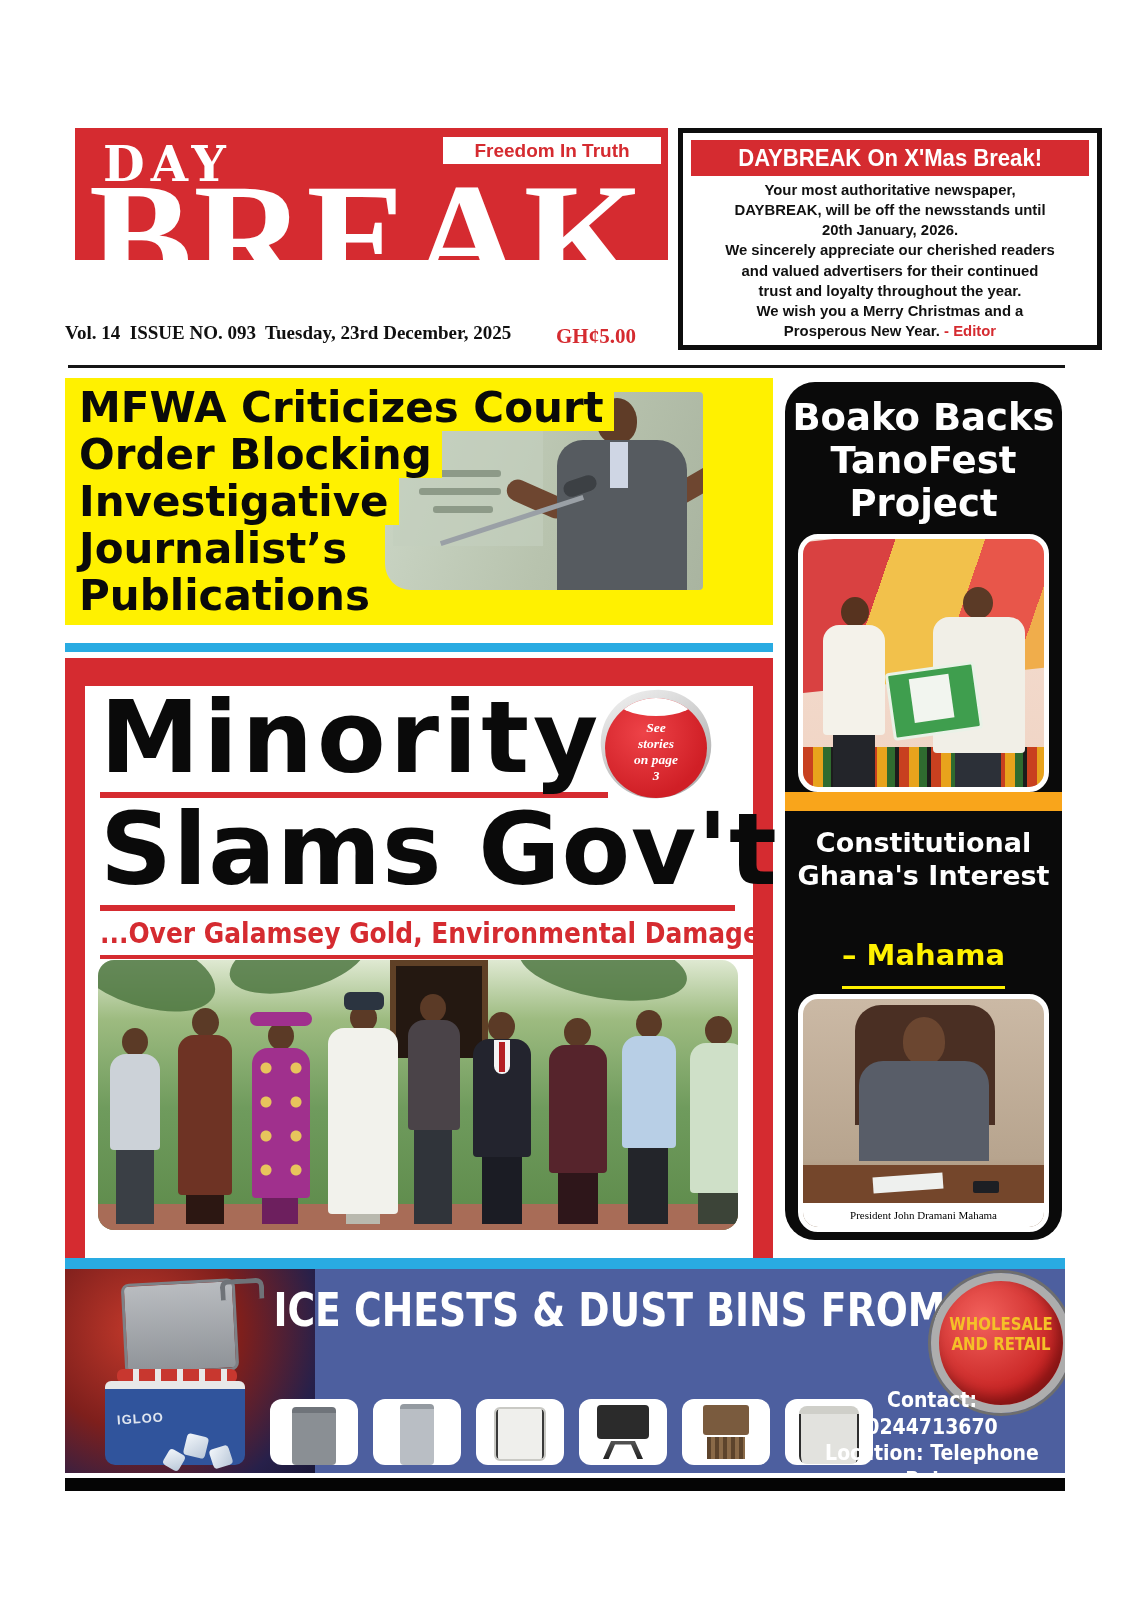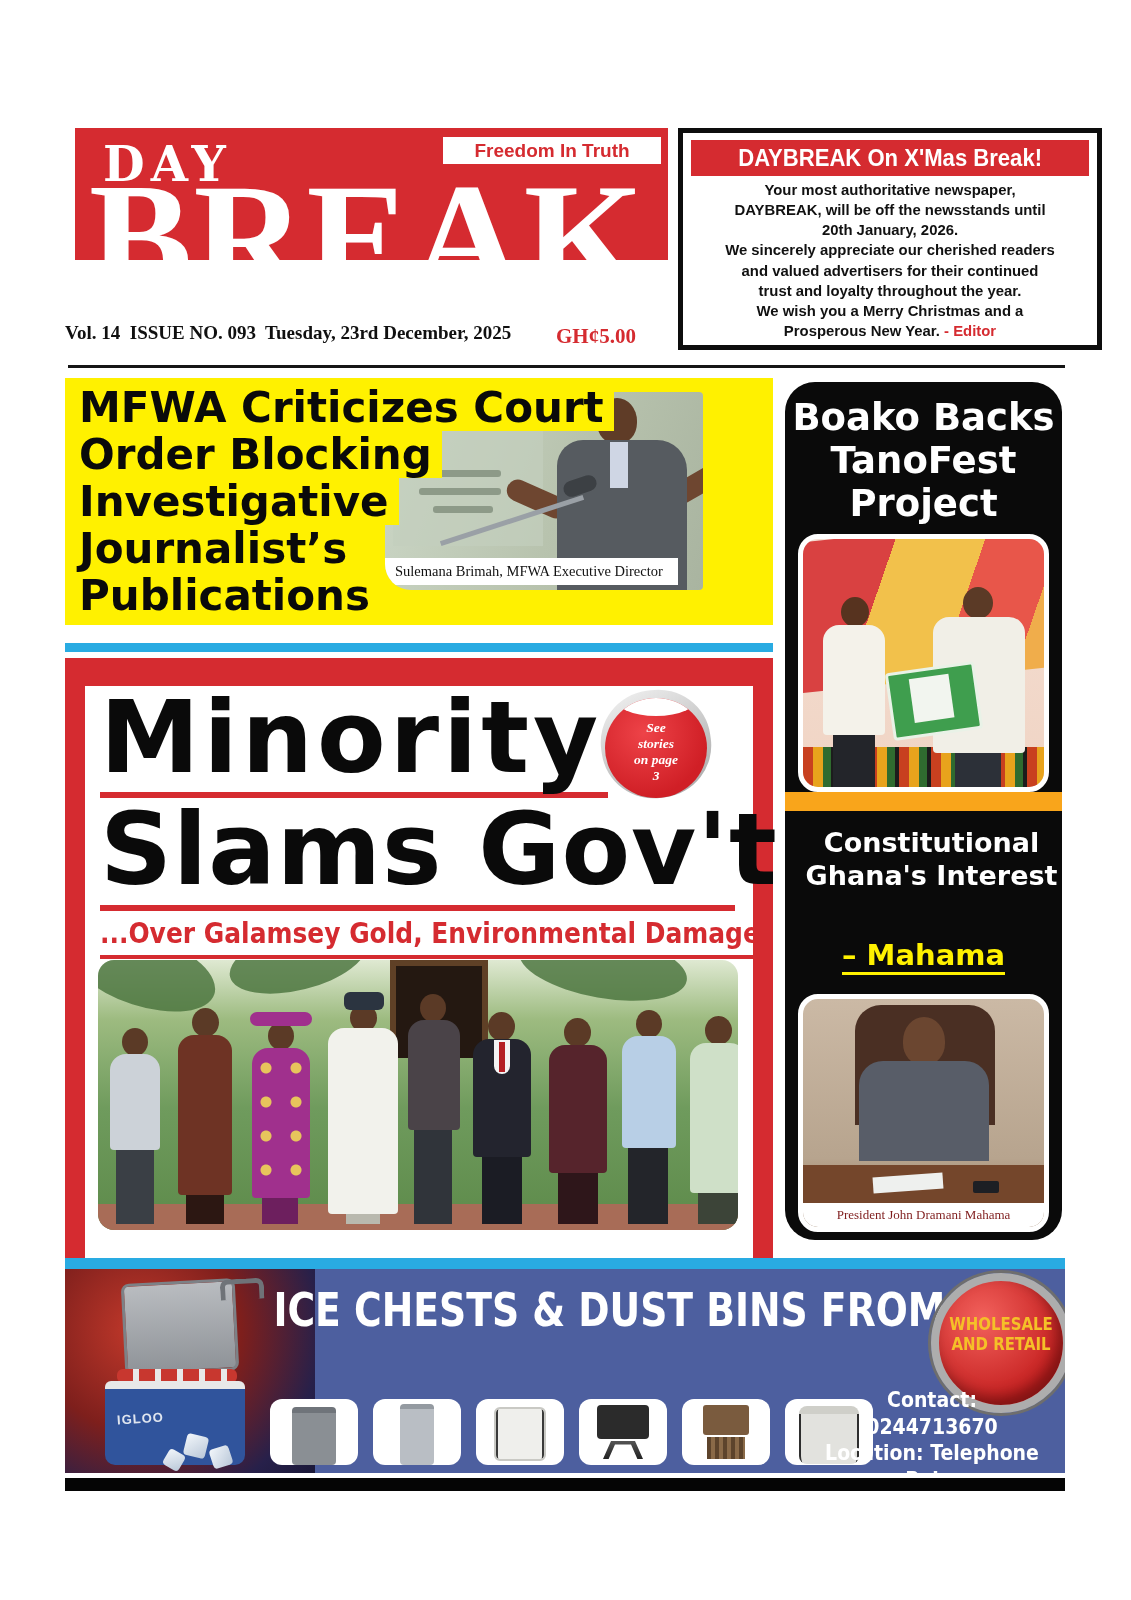--- a/index.html
+++ b/index.html
@@ -97,35 +97,35 @@
   .drape{position:absolute;left:-30px;top:-10px;width:320px;height:150px;
        background:linear-gradient(115deg,#d94141 0%,#d94141 34%,#f2c14b 34%,#f2c14b 58%,#e8564a 58%,#e8564a 78%,#f0ad4b 78%);
        transform:rotate(-6deg);}
   .kente{position:absolute;left:0;bottom:0;width:100%;height:40px;
        background:repeating-linear-gradient(90deg,#c8401f 0 10px,#e8a31c 10px 20px,#2f6b2f 20px 28px,#1c1c1c 28px 32px);}
   .tf-package{position:absolute;left:86px;top:128px;width:84px;height:62px;background:#3f9e4e;border:3px solid #e9f2e7;
        border-radius:4px;transform:rotate(-8deg);}
   .tf-package-inner{position:absolute;left:20px;top:6px;width:40px;height:44px;background:#f2f5ef;}
   .orange-bar{left:0;top:410px;width:100%;height:19px;background:#F9A51B;}
   .rc-title2{left:0;top:444px;width:100%;text-align:center;color:#fff;
-       font-family:"DejaVu Sans","Liberation Sans",sans-serif;font-weight:800;font-size:27px;line-height:33px;margin-left:8px;}
+       font-family:"DejaVu Sans","Liberation Sans",sans-serif;font-weight:800;font-size:27px;line-height:33px;}
   .rc-attr{left:0;top:556px;width:100%;text-align:center;}
   .rc-attr span{color:#FFF100;font-family:"DejaVu Sans","Liberation Sans",sans-serif;font-weight:800;
-       font-size:29px;border-bottom:3px solid #FFF100;padding-bottom:0;}
+       font-size:29px;border-bottom:3px solid #FFF100;padding-bottom:14px;}
   .rc-photo2{left:13px;top:612px;width:241px;height:228px;border:5px solid #fff;border-radius:20px;overflow:hidden;
        background:linear-gradient(#cbb9a5 0%,#b7a48e 70%,#8a6a4e 100%);}
   .chair{position:absolute;left:52px;top:6px;width:140px;height:120px;background:#4a2f23;border-radius:26px 26px 0 0;}
   .mahama-head{position:absolute;left:100px;top:18px;width:42px;height:48px;background:#6b4630;border-radius:50% 50% 45% 45%;}
   .mahama-body{position:absolute;left:56px;top:62px;width:130px;height:100px;background:#585d68;border-radius:24px 24px 0 0;}
   .desk{position:absolute;left:0;bottom:24px;width:100%;height:38px;background:#74462b;}
   .paper{position:absolute;left:70px;bottom:36px;width:70px;height:16px;background:#eef0ee;transform:rotate(-4deg);}
   .phone{position:absolute;left:170px;bottom:34px;width:26px;height:12px;background:#1d1f24;border-radius:2px;}
   .rc-caption{position:absolute;left:0;bottom:0;width:100%;height:24px;background:#fff;display:flex;
        align-items:center;justify-content:center;}
-  .rc-caption span{font-family:"Liberation Serif",serif;font-size:13px;color:#7f1d1d;white-space:nowrap;}
+  .rc-caption span{font-family:"Liberation Serif",serif;font-size:11px;color:#000000;white-space:nowrap;}
 
   
   .ad-stripe{left:65px;top:1258px;width:1000px;height:11px;background:#29ABE2;}
   .ad{left:65px;top:1269px;width:1000px;height:204px;background:#4D5F9F;overflow:hidden;}
   .ad-smoke{position:absolute;left:0;top:0;width:250px;height:100%;
        background:radial-gradient(circle at 30% 30%,#c3392b 0%,#7e1f1c 45%,#27204a 80%,#1a1838 100%);}
   .cooler-lid{position:absolute;left:58px;top:12px;width:108px;height:86px;background:linear-gradient(#b9bcc0,#8f9398);
        border-radius:8px;transform:rotate(-3deg);border:3px solid #7d8186;}
   .cooler-handle{position:absolute;left:96px;top:-2px;width:34px;height:16px;border:5px solid #6f7378;border-bottom:none;border-radius:8px 8px 0 0;}
   .cooler-cans{position:absolute;left:52px;top:100px;width:120px;height:14px;background:repeating-linear-gradient(90deg,#c8372f 0 16px,#e8e8e8 16px 22px);border-radius:6px;}
@@ -192,23 +192,20 @@
       <div class="mfwa-line" style="left:20px;top:78px;width:96px;"></div>
       <div class="mfwa-line" style="left:34px;top:96px;width:82px;"></div>
       <div class="mfwa-line" style="left:48px;top:114px;width:60px;"></div>
       <div class="speaker-arm" style="left:120px;top:96px;transform:rotate(24deg);"></div>
       <div class="speaker-arm" style="left:282px;top:80px;transform:rotate(-30deg);"></div>
       <div class="speaker-head"></div>
       <div class="speaker-body"></div>
       <div class="speaker-shirt"></div>
       <div class="mic-stick"></div>
       <div class="mic-head"></div>
-      <div class="mfwa-caption">
-        <span>Sulemana Brimah, MFWA Executive Director</span>
-      </div>
     </div>
     <div class="abs mfwa-headline">
       <div class="hl">MFWA Criticizes Court</div>
       <div class="hl">Order Blocking</div>
       <div class="hl">Investigative</div>
       <div class="hl">Journalist’s</div>
       <div class="hl">Publications</div>
     </div>
   </div>
 

